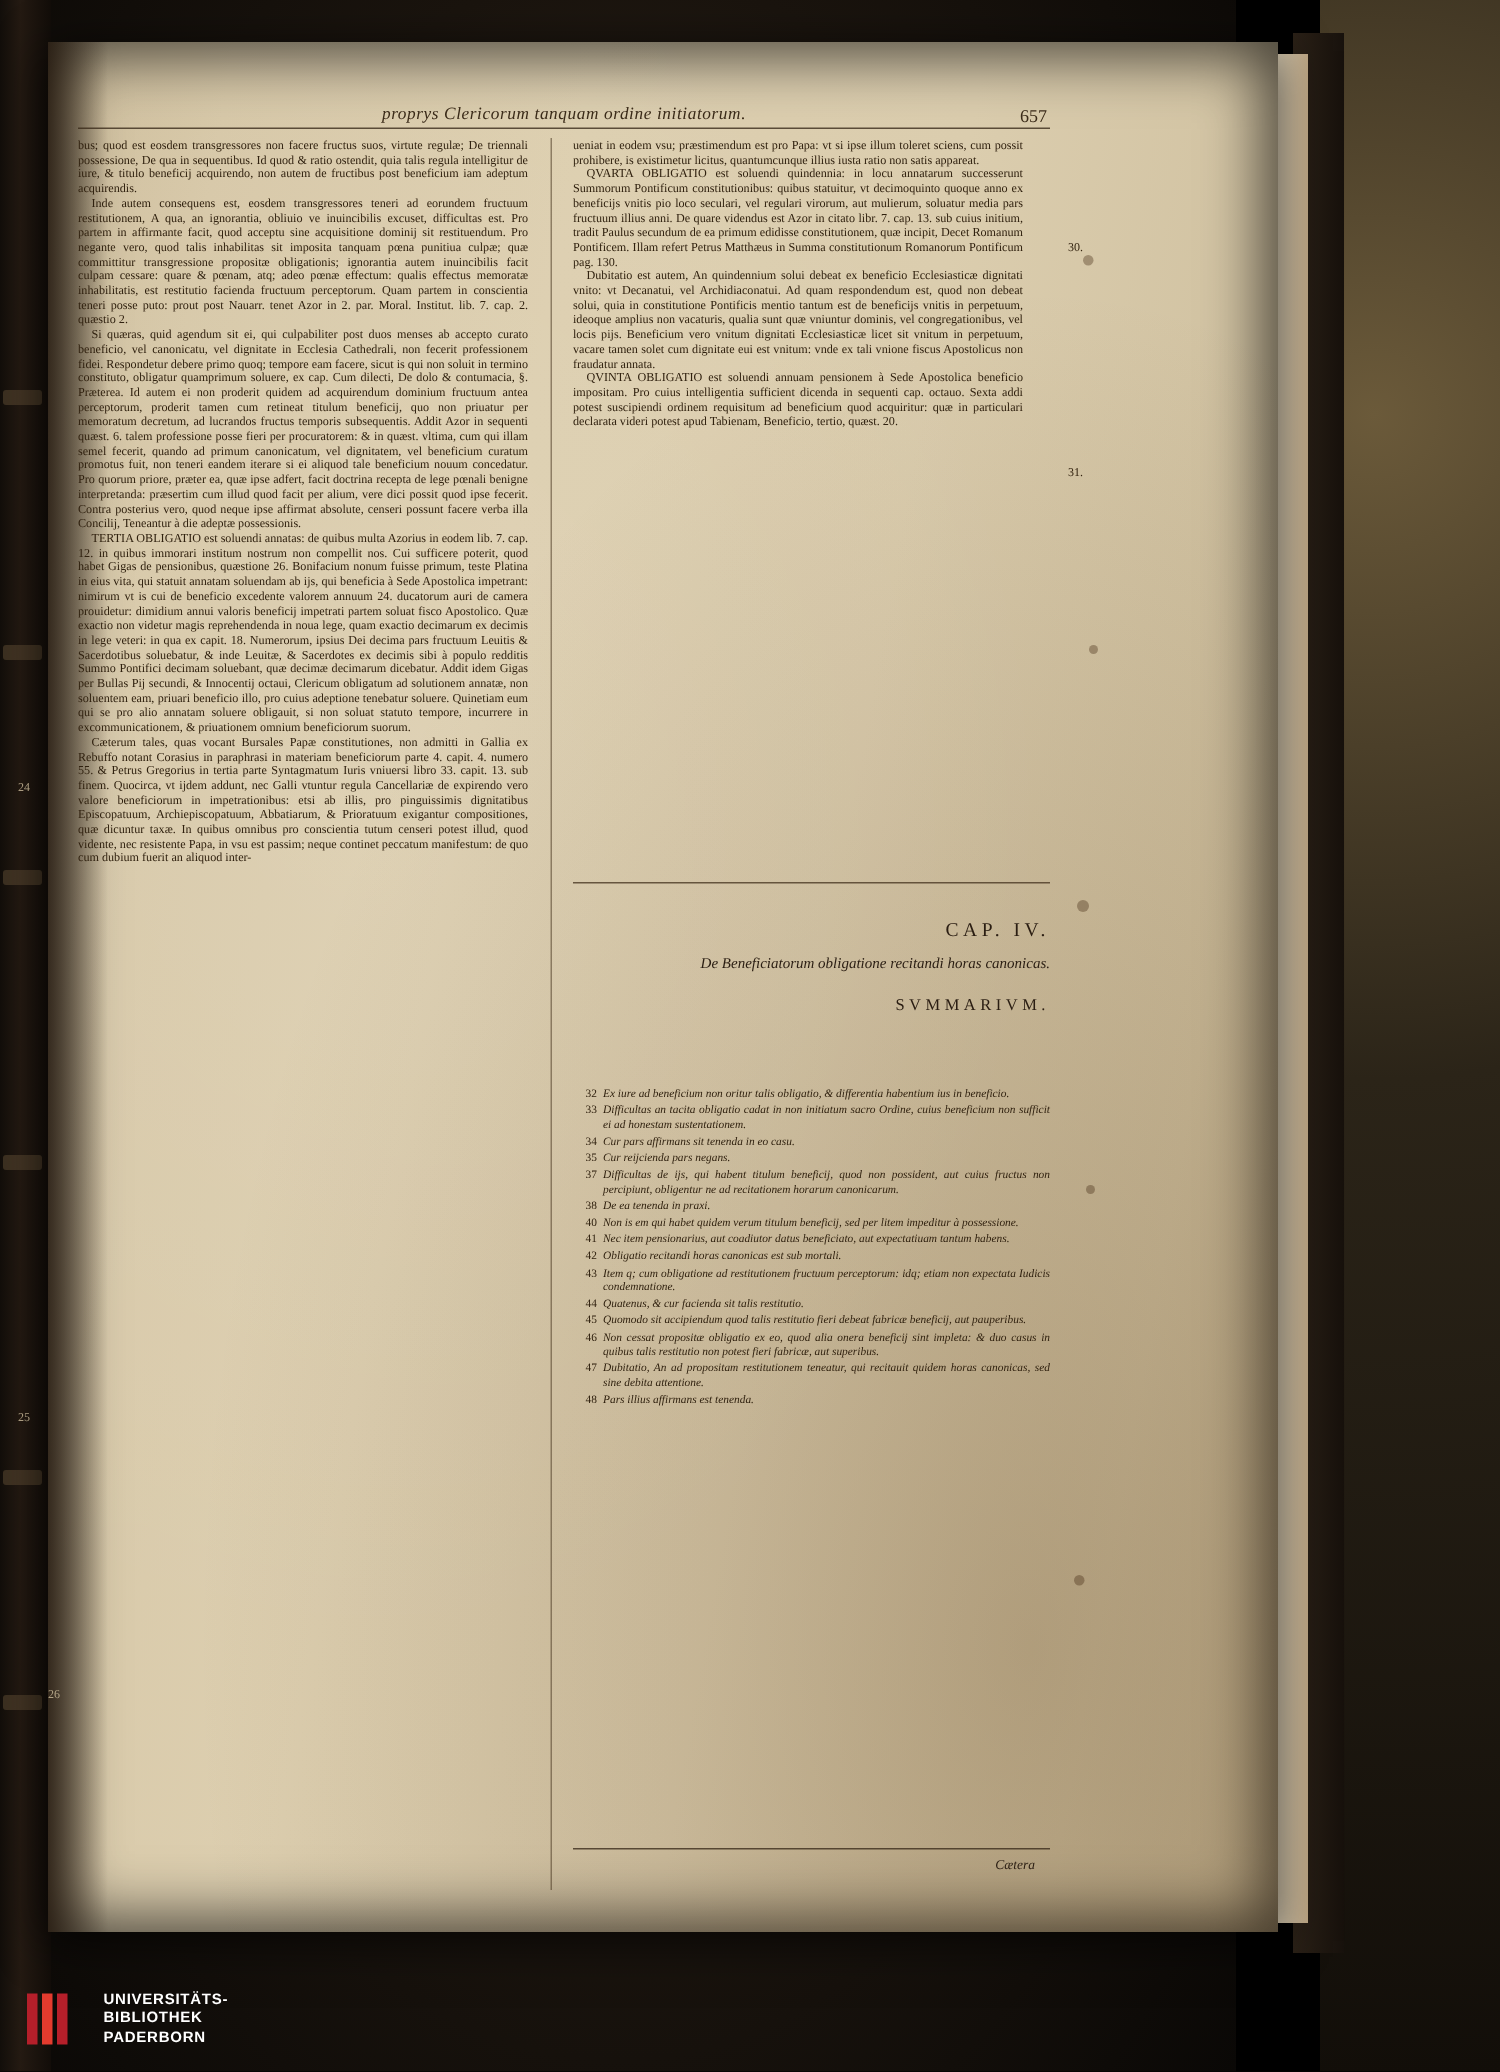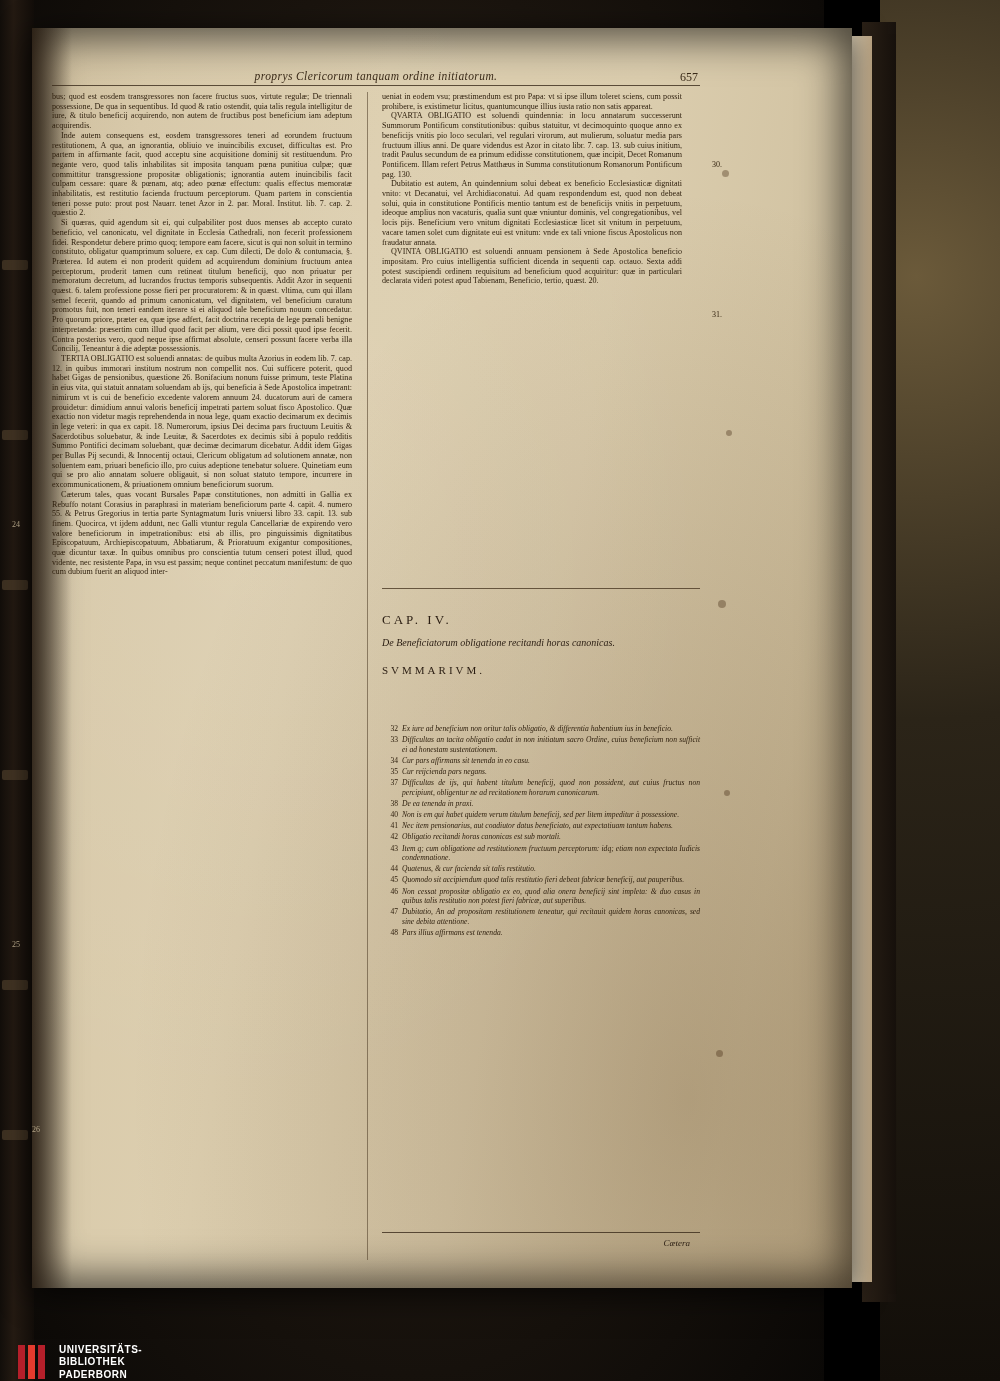--- a/index.html
+++ b/index.html
@@ -63,36 +63,36 @@
     color:#30210f;}
   .col.left{left:0;}
   .col.right{left:330px;}
   .vrule{position:absolute;left:315px;top:0;width:1px;height:1168px;background:#4a3823;opacity:.55;}
 
   .col p{margin:0 0 0 0;text-indent:9px;}
   .col p.noind{text-indent:0;}
 
   
   .chaprule{position:absolute;left:330px;width:318px;height:1px;background:#4a3823;opacity:.8;}
-  .capbox{position:absolute;left:330px;width:318px;text-align:left;}
+  .capbox{position:absolute;left:330px;width:318px;text-align:right;}
   .cap-title{font-size:13px;letter-spacing:3px;}
   .cap-sub{font-style:italic;font-size:10px;line-height:1.35;margin-top:8px;}
   .summ{font-size:11px;letter-spacing:3px;margin-top:14px;}
 
   .sumlist{position:absolute;left:330px;width:318px;font-size:7.6px;line-height:1.27;color:#30210f;}
   .sumrow{display:flex;margin-bottom:1.5px;}
   .sumnum{width:16px;flex:0 0 16px;text-align:right;padding-right:4px;font-style:normal;}
   .sumtxt{flex:1;font-style:italic;text-align:justify;}
 
   .marg{position:absolute;font-size:8px;color:#33230f;}
 
   .catchword{position:absolute;right:6px;bottom:-2px;font-size:9px;font-style:italic;}
 
   
-  .logo{position:absolute;left:18px;bottom:0;display:flex;align-items:center;gap:14px;}
+  .logo{position:absolute;left:18px;bottom:16px;display:flex;align-items:center;gap:24px;}
   .logo .bars{display:flex;gap:3px;}
   .logo .bars i{display:block;width:7px;height:34px;background:#b51f2a;}
   .logo .bars i:nth-child(2){background:#e43b2e;}
   .logo .bars i:nth-child(3){background:#b51f2a;}
   .logo .txt{color:#fff;font-family:"Liberation Sans",sans-serif;font-size:10px;line-height:1.25;letter-spacing:.5px;font-weight:bold;}
 
   .spot{position:absolute;border-radius:50%;background:rgba(60,35,12,.35);}
 </style>
 </head>
 <body>

